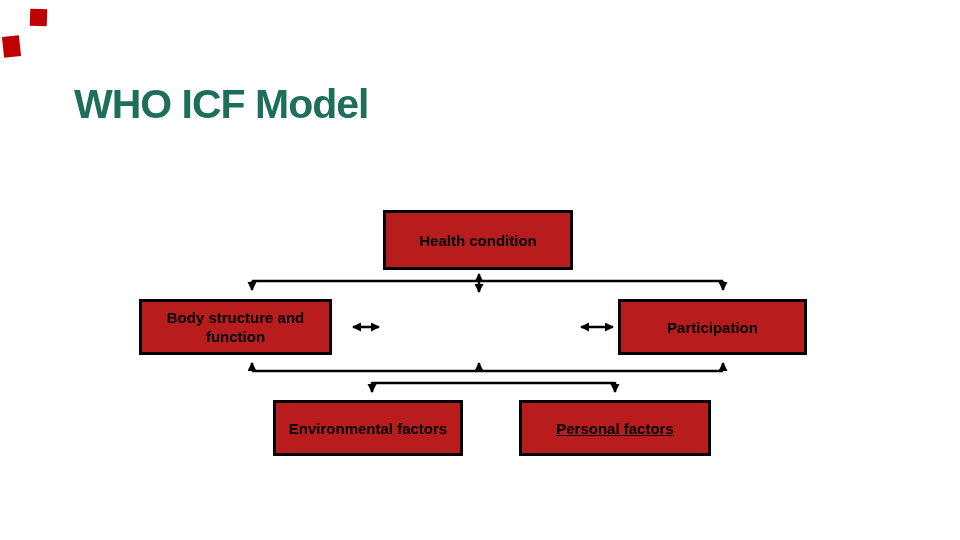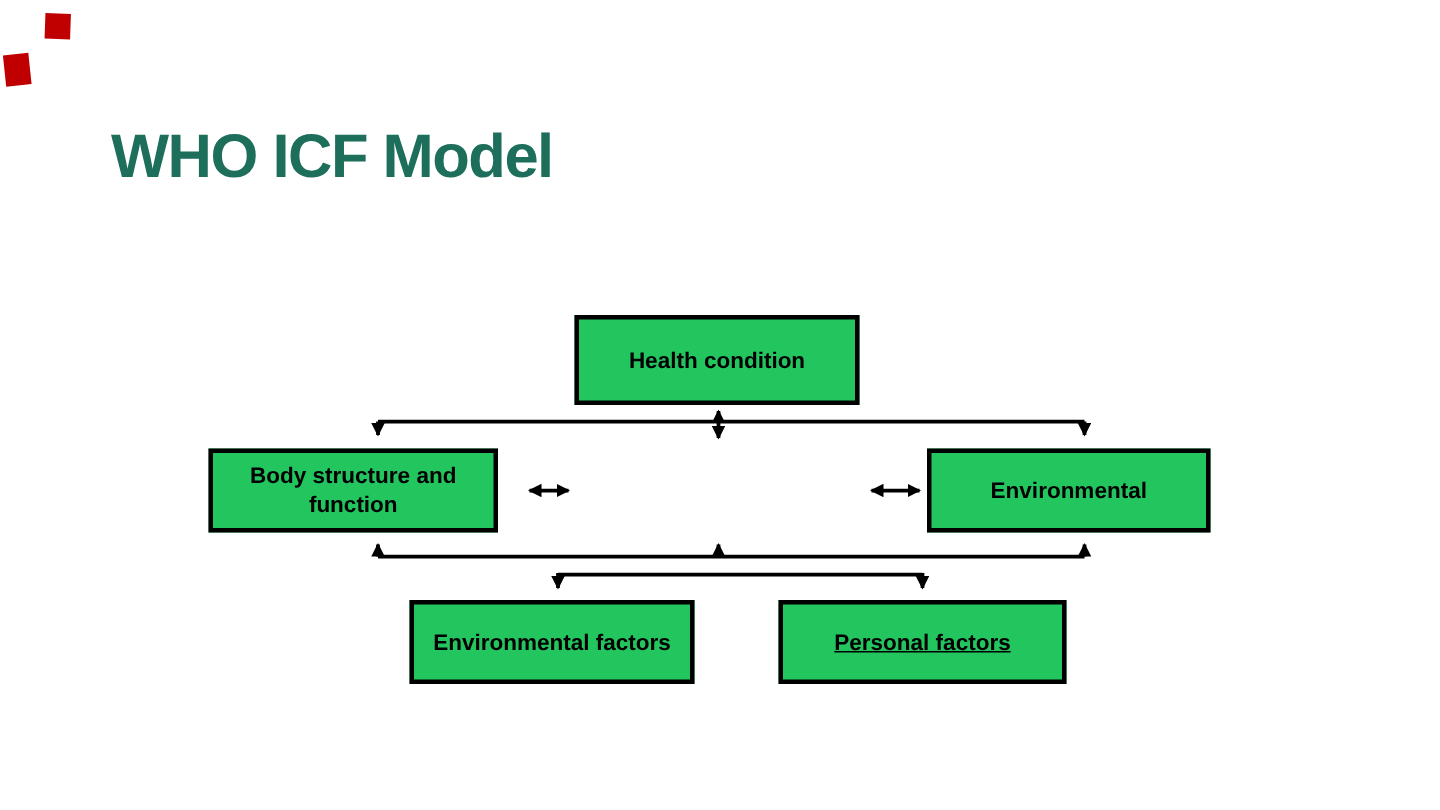--- a/index.html
+++ b/index.html
@@ -15,21 +15,21 @@
   .accent-square.two { left: 3px;  top: 36px; width: 17px; height: 21px; transform: rotate(-6deg); }
 
   .slide-title {
     position: absolute; left: 74px; top: 54px;
     font-size: 41px; font-weight: 700; letter-spacing: -1px;
     color: #1e6e5c; white-space: nowrap;
   }
 
   .diagram-box {
     position: absolute; box-sizing: border-box;
-    border: 3px solid #000000; background: #22c55e;
+    border: 3px solid #000000; background: #b91c1c;
     display: flex; flex-direction: column; align-items: center; justify-content: center;
     text-align: center; font-size: 15px; font-weight: 700; color: #000000;
     line-height: 19px; padding: 2px 14px;
   }
   .box-health        { left: 383px; top: 210px; width: 190px; height: 60px; }
   .box-body          { left: 139px; top: 299px; width: 193px; height: 56px; }
   .box-activities    { left: 384px; top: 299px; width: 192px; height: 56px; }
   .box-participation { left: 618px; top: 299px; width: 189px; height: 56px; }
   .box-environmental { left: 273px; top: 400px; width: 190px; height: 56px; padding: 2px 6px; text-align: center; }
   .box-personal      { left: 519px; top: 400px; width: 192px; height: 56px; text-decoration: underline; }
@@ -76,21 +76,21 @@
   <div class="diagram-box box-health">
     <span>Health condition</span>
   </div>
 
   <div class="diagram-box box-body">
     <span>Body structure and function</span>
   </div>
 
 
   <div class="diagram-box box-participation">
-    <span>Environmental</span>
+    <span>Participation</span>
   </div>
 
   <div class="diagram-box box-environmental">
     <span>Environmental factors</span>
   </div>
 
   <div class="diagram-box box-personal">
     <span>Personal factors</span>
   </div>
 

